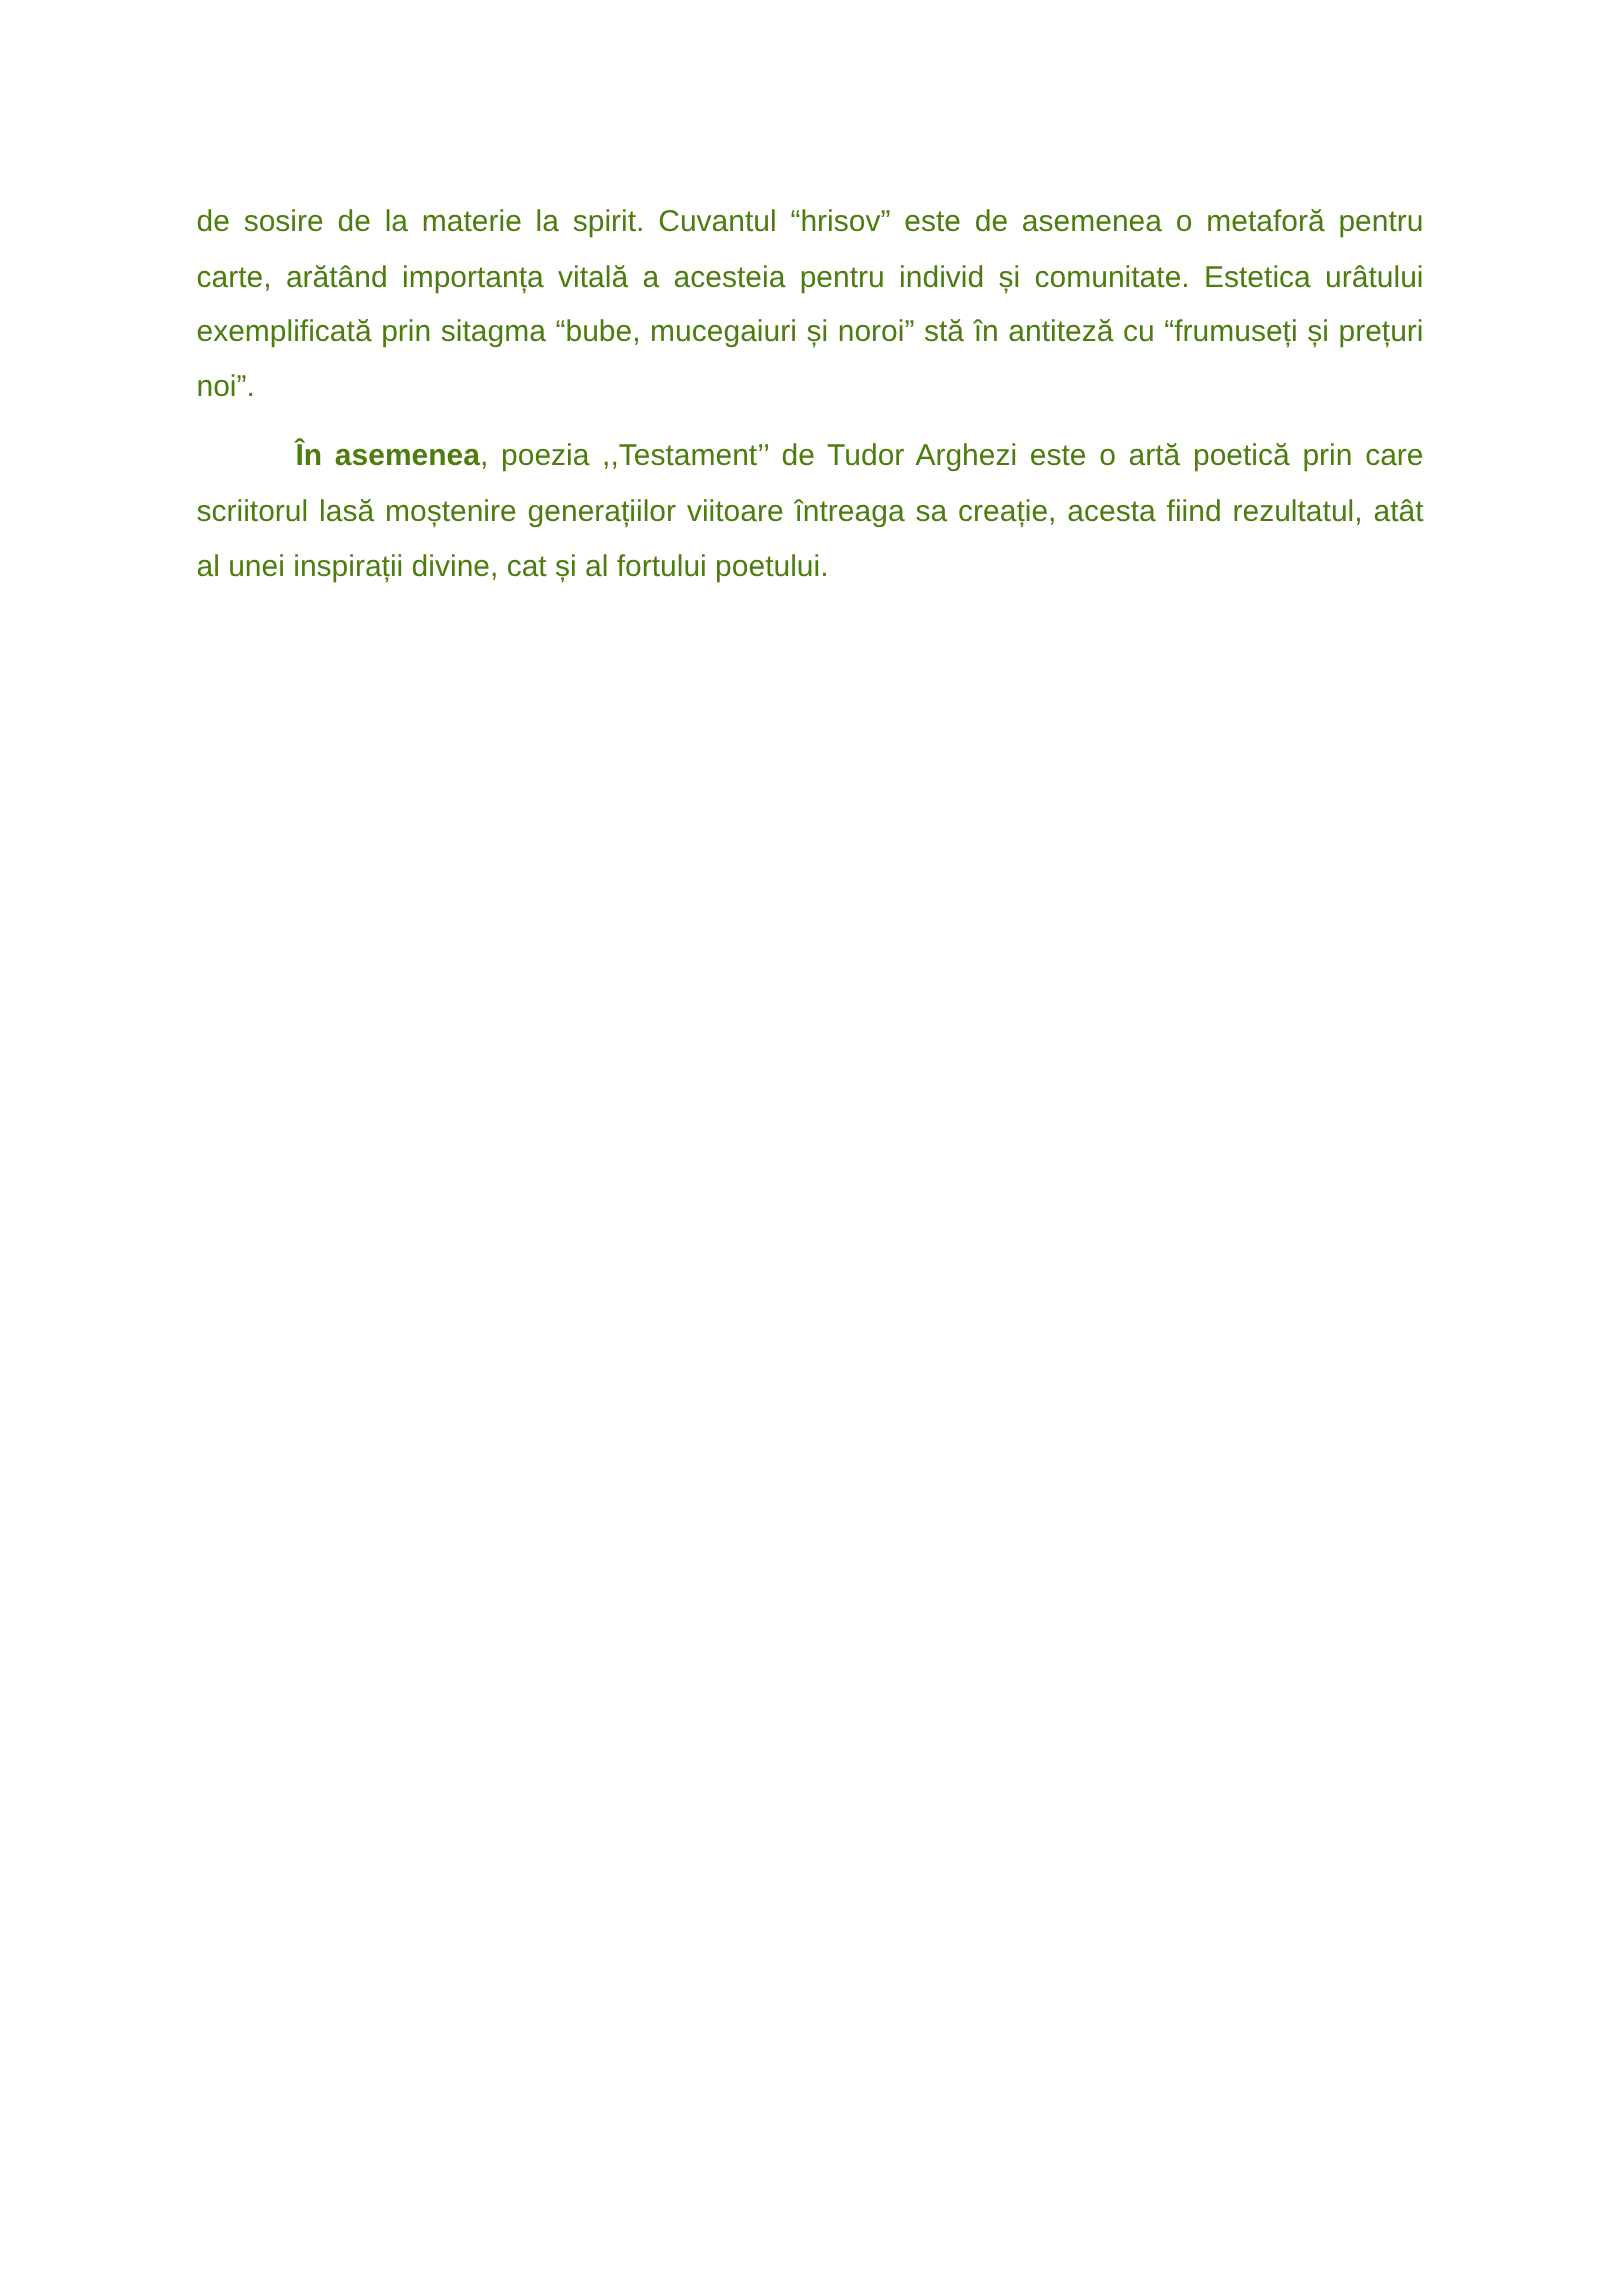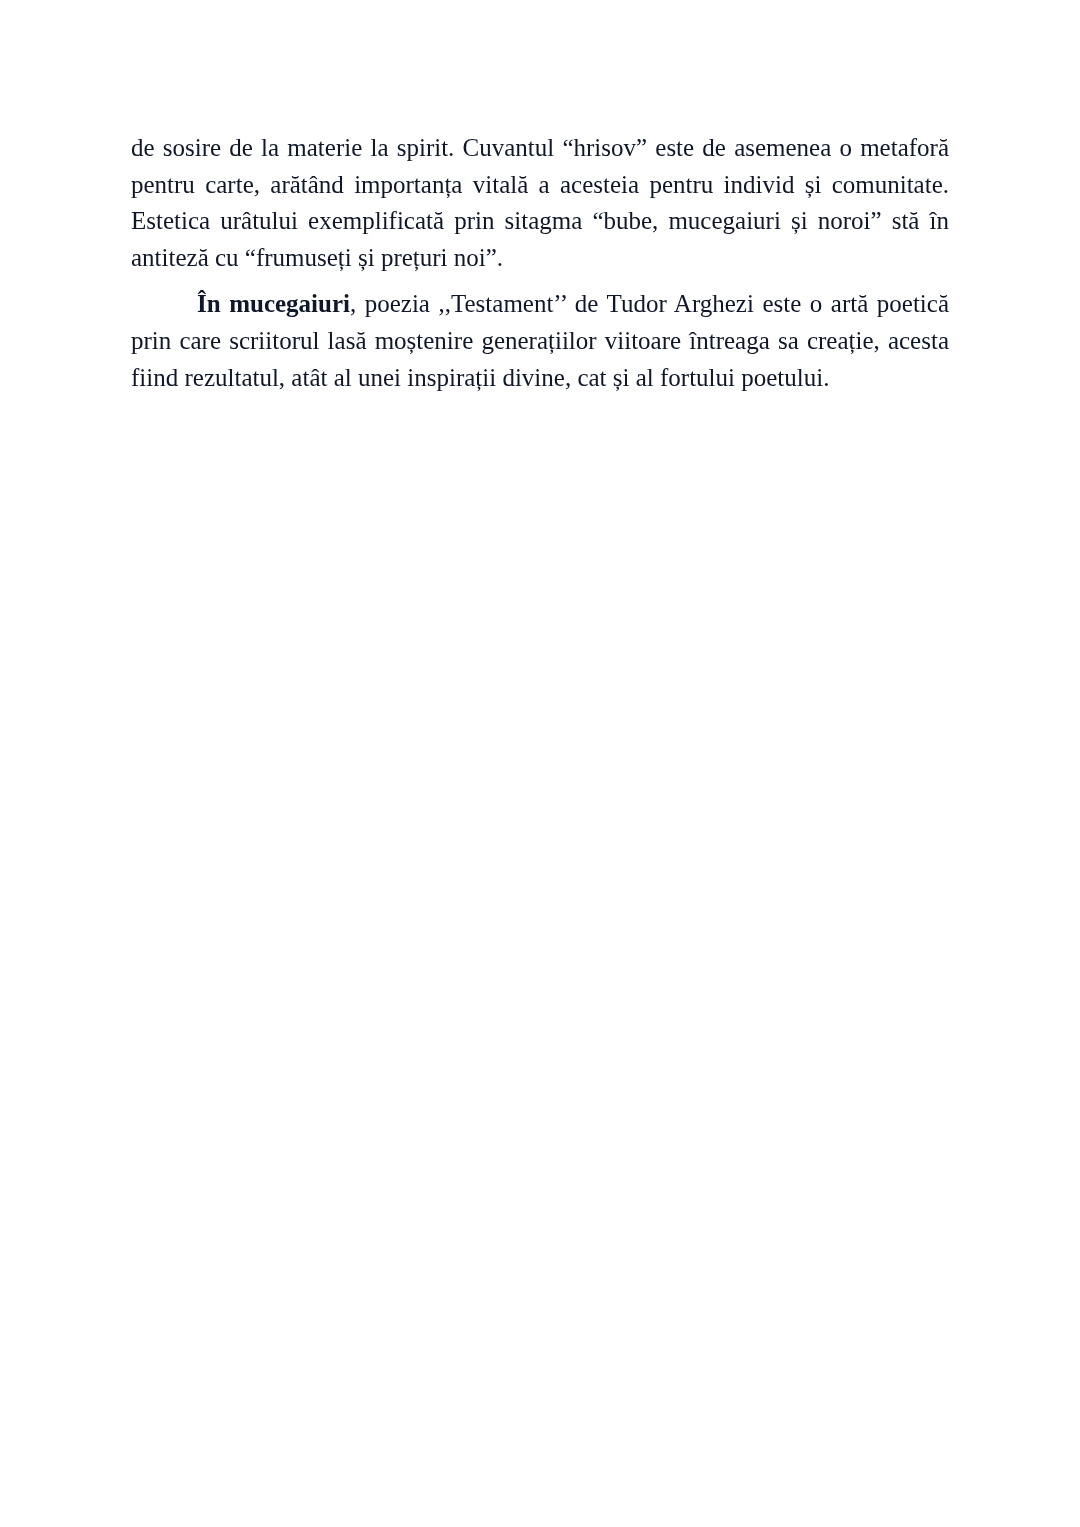--- a/index.html
+++ b/index.html
@@ -11,24 +11,24 @@
       width: 1080px;
       height: 1527px;
       position: relative;
       overflow: hidden;
     }
     .page {
       position: absolute;
       left: 131px;
       top: 130px;
       width: 818px;
-      font-family: Liberation Serif, serif;
-      font-size: 25px;
+      font-family: Liberation Sans, sans-serif;
+      font-size: 20px;
       line-height: 36.6px;
-      color: #0f172a;
+      color: #4d7c0f;
     }
     .para {
       margin: 0;
       text-align: justify;
       text-align-last: left;
     }
     .para + .para {
       margin-top: 10px;
     }
     .indent {
@@ -39,15 +39,15 @@
     }
   </style>
 </head>
 <body>
 
 <div class="page">
   <p class="para">
     <span>de sosire de la materie la spirit. Cuvantul “hrisov” este de asemenea o metaforă pentru carte, arătând importanța vitală a acesteia pentru individ și comunitate. Estetica urâtului exemplificată prin sitagma “bube, mucegaiuri și noroi” stă în antiteză cu “frumuseți și prețuri noi”.</span>
   </p>
   <p class="para indent">
-    <span class="bold">În mucegaiuri</span><span>, poezia ,,Testament’’ de Tudor Arghezi este o artă poetică prin care scriitorul lasă moștenire generațiilor viitoare întreaga sa creație, acesta fiind rezultatul, atât al unei inspirații divine, cat și al fortului poetului.</span>
+    <span class="bold">În asemenea</span><span>, poezia ,,Testament’’ de Tudor Arghezi este o artă poetică prin care scriitorul lasă moștenire generațiilor viitoare întreaga sa creație, acesta fiind rezultatul, atât al unei inspirații divine, cat și al fortului poetului.</span>
   </p>
 </div>
 
 </body></html>

